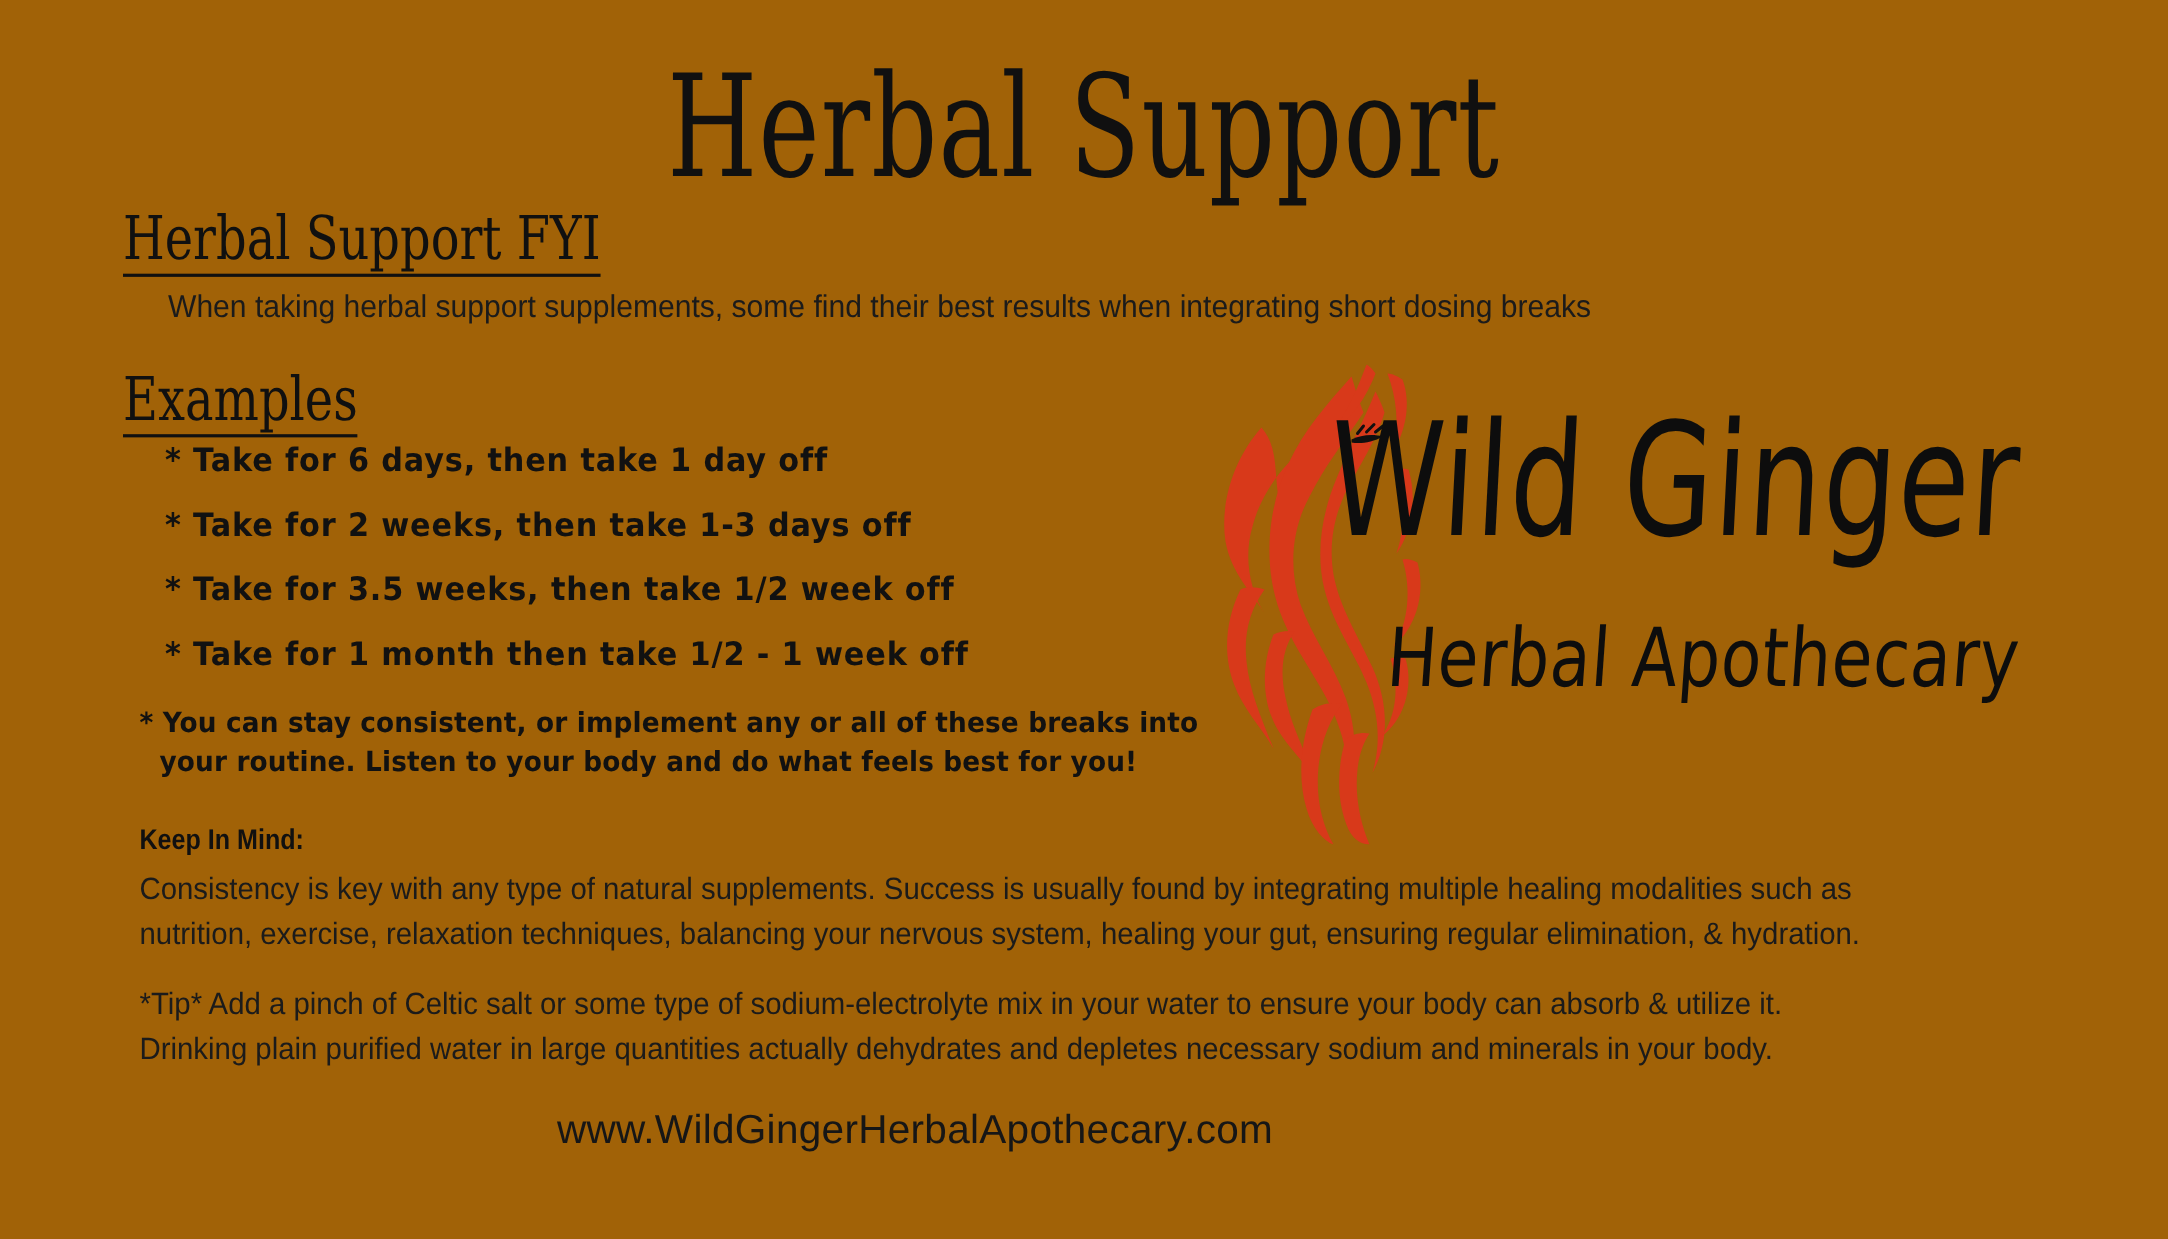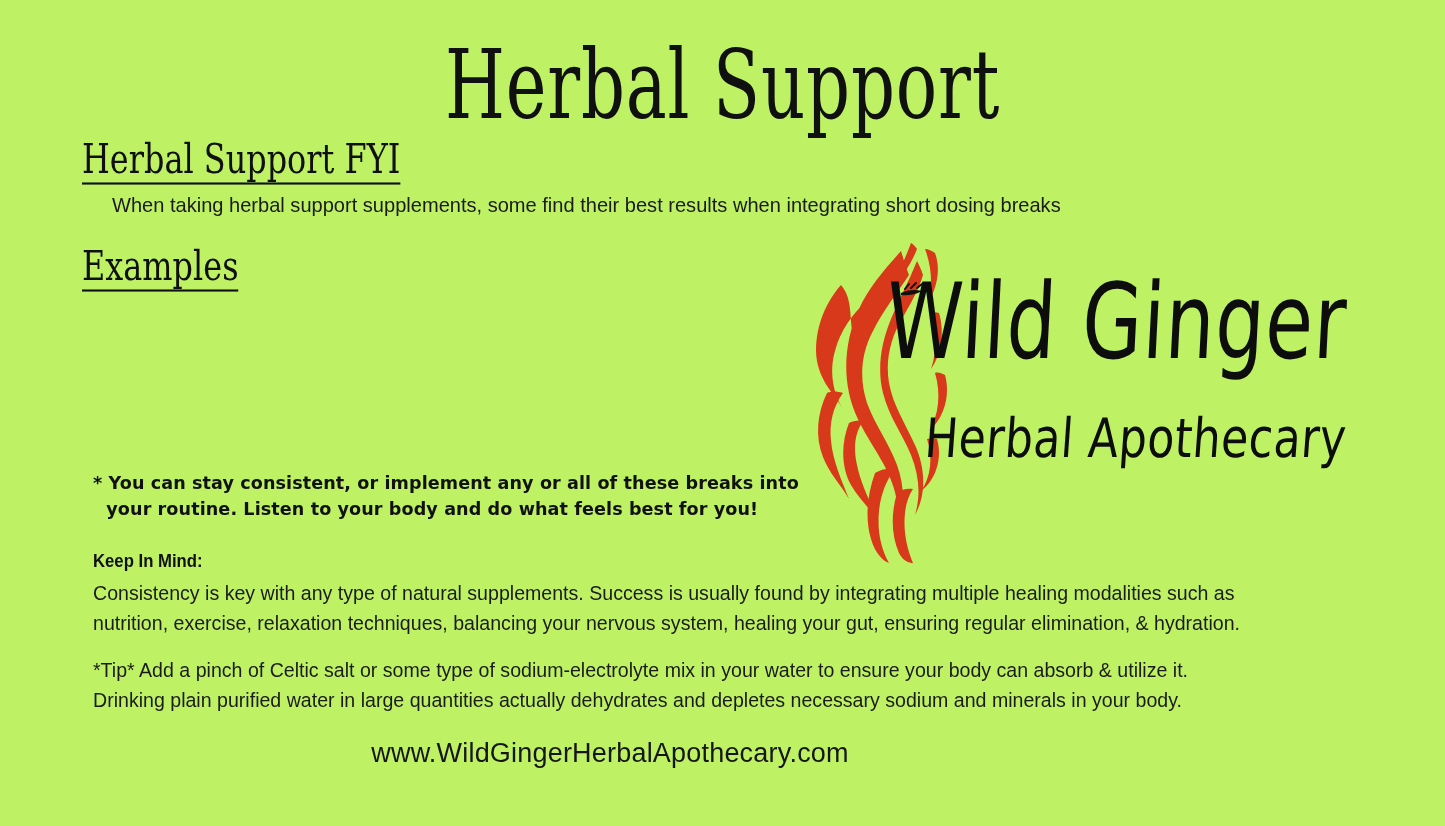--- a/index.html
+++ b/index.html
@@ -10,21 +10,21 @@
   body {
     background: #ffffff;
     font-family: "Liberation Sans", sans-serif;
   }
 
   
   .flyer {
     position: relative;
     width: 1445px;
     height: 826px;
-    background: #bef264;
+    background: #a16207;
     overflow: hidden;
     box-sizing: border-box;
   }
 
   
   .title {
     position: absolute;
     left: 0;
     top: 38px;
     width: 1445px;
@@ -225,20 +225,26 @@
 <div class="flyer">
 
   <div class="title">Herbal Support</div>
 
   <div class="heading heading-fyi">Herbal Support FYI</div>
 
   <div class="intro">When taking herbal support supplements, some find their best results when integrating short dosing breaks</div>
 
   <div class="heading heading-examples">Examples</div>
 
+  <div class="examples">
+    <div class="example-item">* Take for 6 days, then take 1 day off</div>
+    <div class="example-item">* Take for 2 weeks, then take 1-3 days off</div>
+    <div class="example-item">* Take for 3.5 weeks, then take 1/2 week off</div>
+    <div class="example-item">* Take for 1 month then take 1/2 - 1 week off</div>
+  </div>
 
   <div class="example-note">
     <span class="note-line">* You can stay consistent, or implement any or all of these breaks into</span>
     <span class="note-line indent">your routine. Listen to your body and do what feels best for you!</span>
   </div>
 
   <div class="keep-label">Keep In Mind:</div>
   <div class="keep-body">
     <span class="line">Consistency is key with any type of natural supplements. Success is usually found by integrating multiple healing modalities such as</span>
     <span class="line">nutrition, exercise, relaxation techniques, balancing your nervous system, healing your gut, ensuring regular elimination, &amp; hydration.</span>

